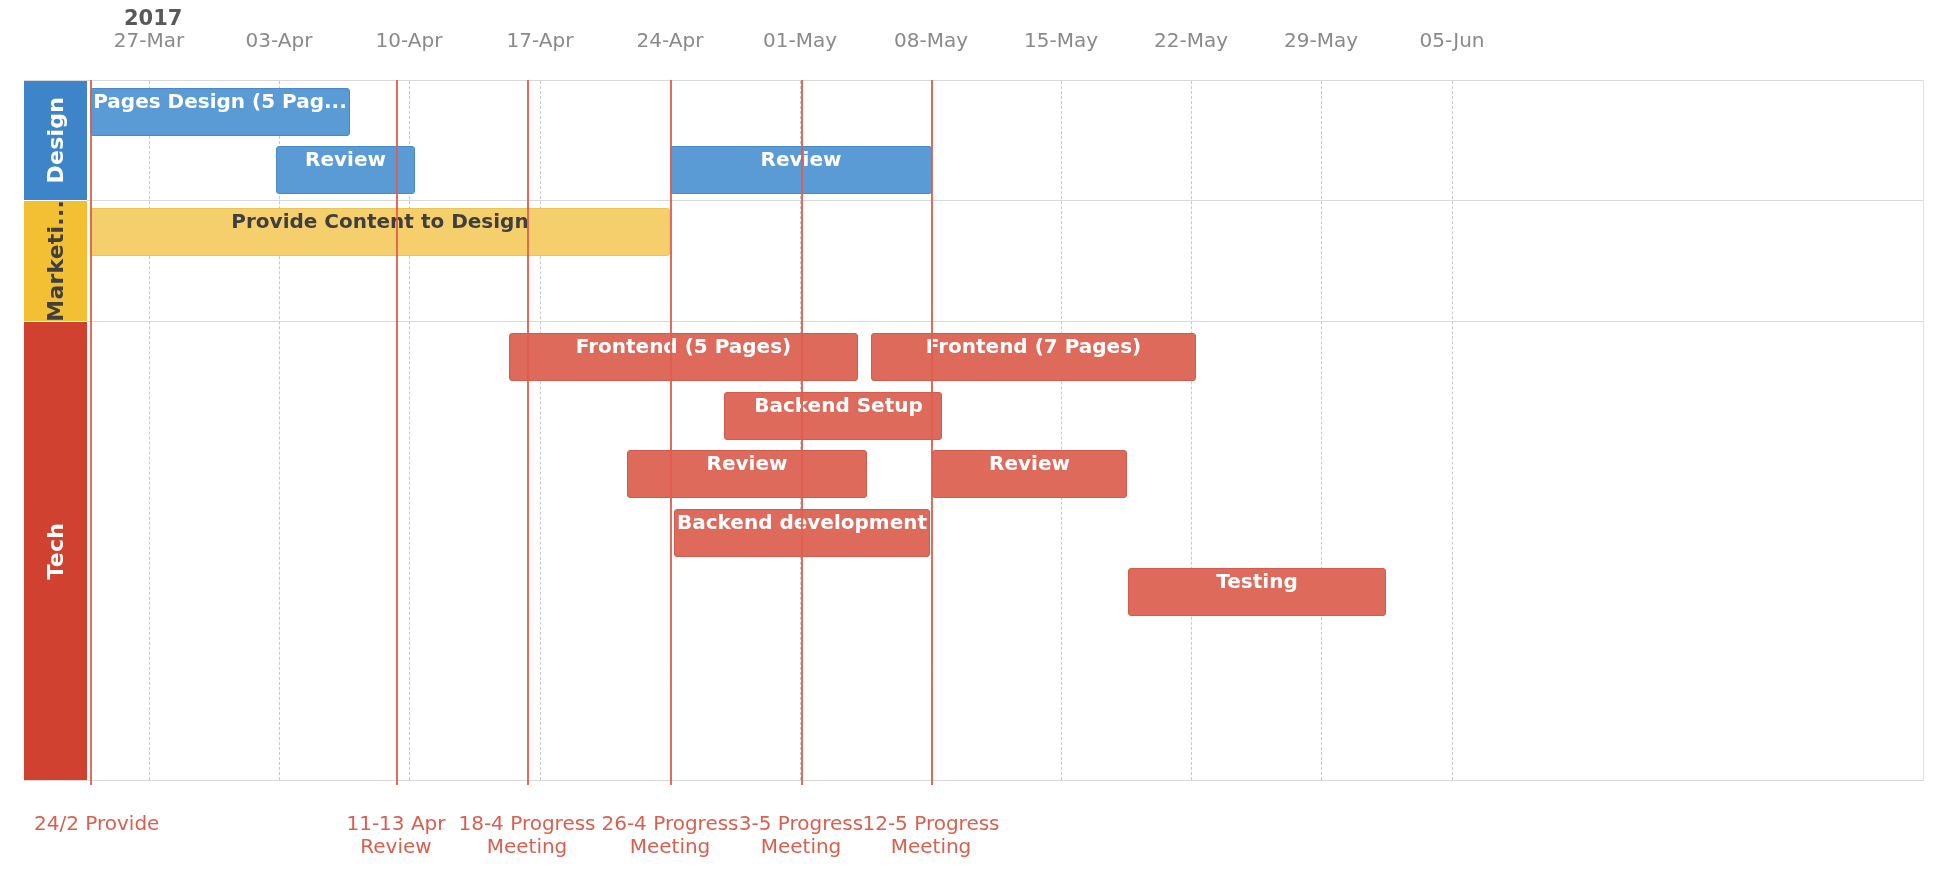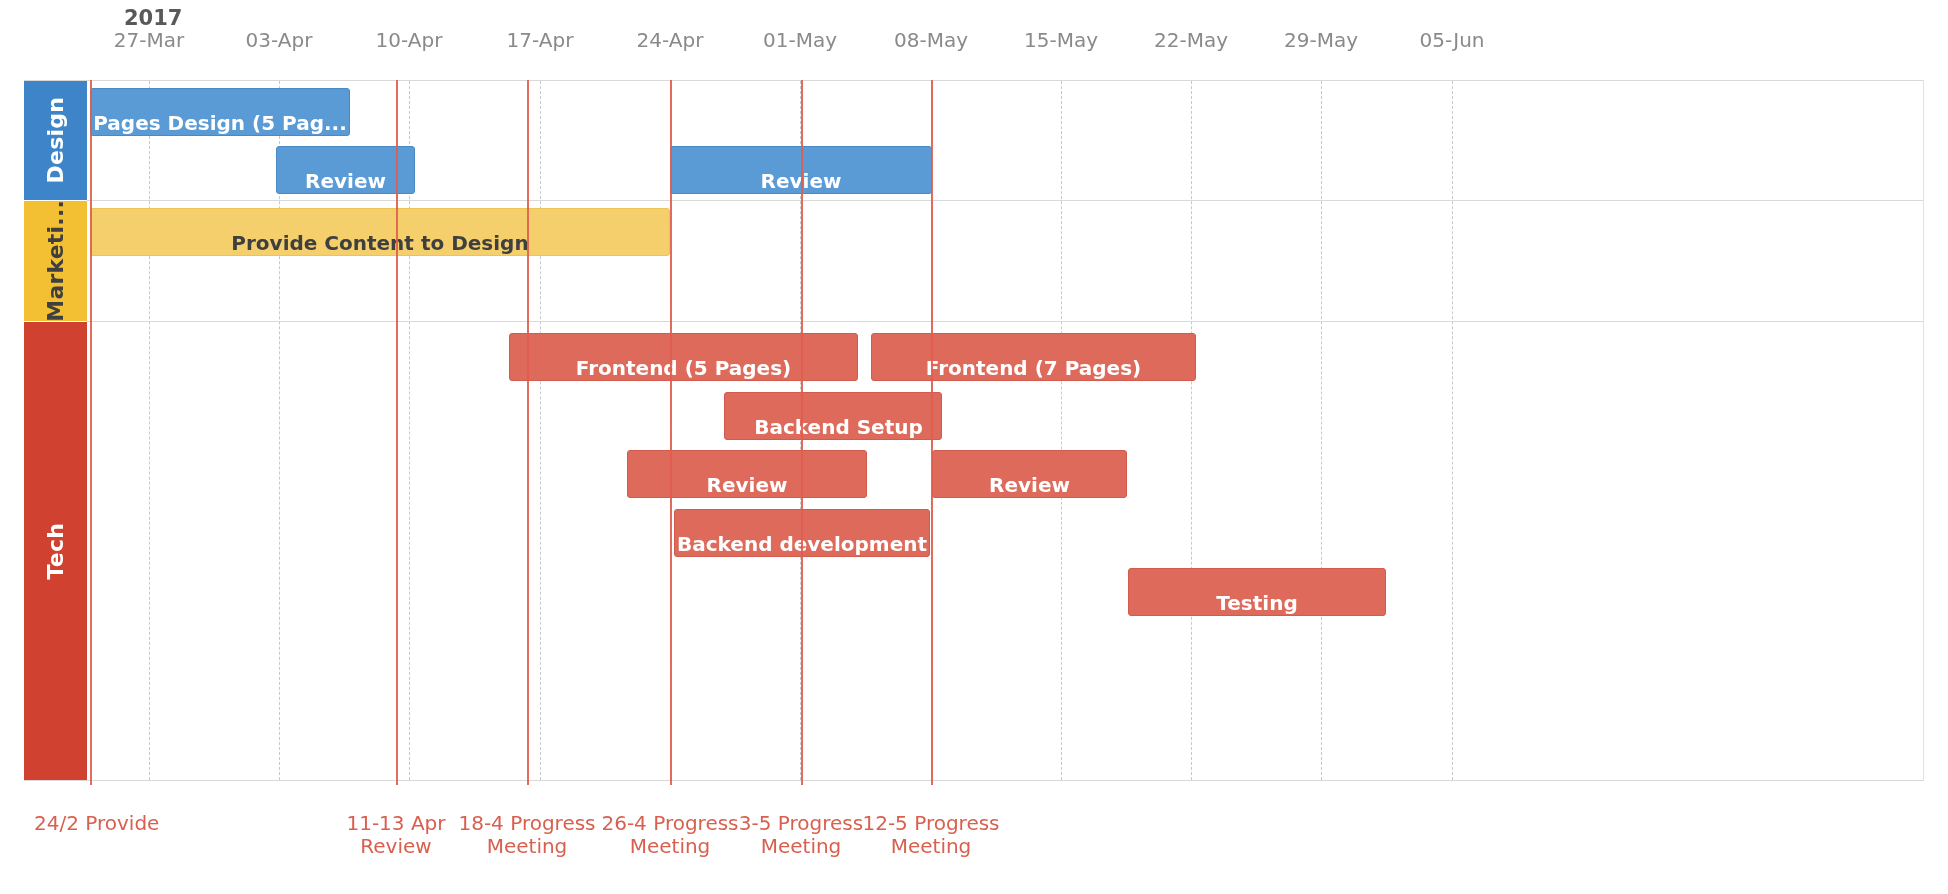--- a/index.html
+++ b/index.html
@@ -76,21 +76,21 @@
     text-align: center; line-height: 1.15;
     white-space: pre-line;
   }
   .mlabel.left-al { text-align: left; }
 
   
   .bar {
     position: absolute;
     height: 48px;
     border-radius: 3px;
-    display: flex; align-items: flex-end; justify-content: center;
+    display: flex; align-items: flex-start; justify-content: center;
     font-size: 20px; font-weight: bold;
     color: #ffffff;
     overflow: hidden;
     white-space: nowrap;
     padding: 0 6px;
   }
   .bar.blue   { background: #5b9bd5; border: 1px solid #4a8ac4; }
   .bar.amber  { background: #f5cf6b; border: 1px solid #edc356; color: #3f3f3f; }
   .bar.red    { background: #dd6a5b; border: 1px solid #d15c4d; }
 

